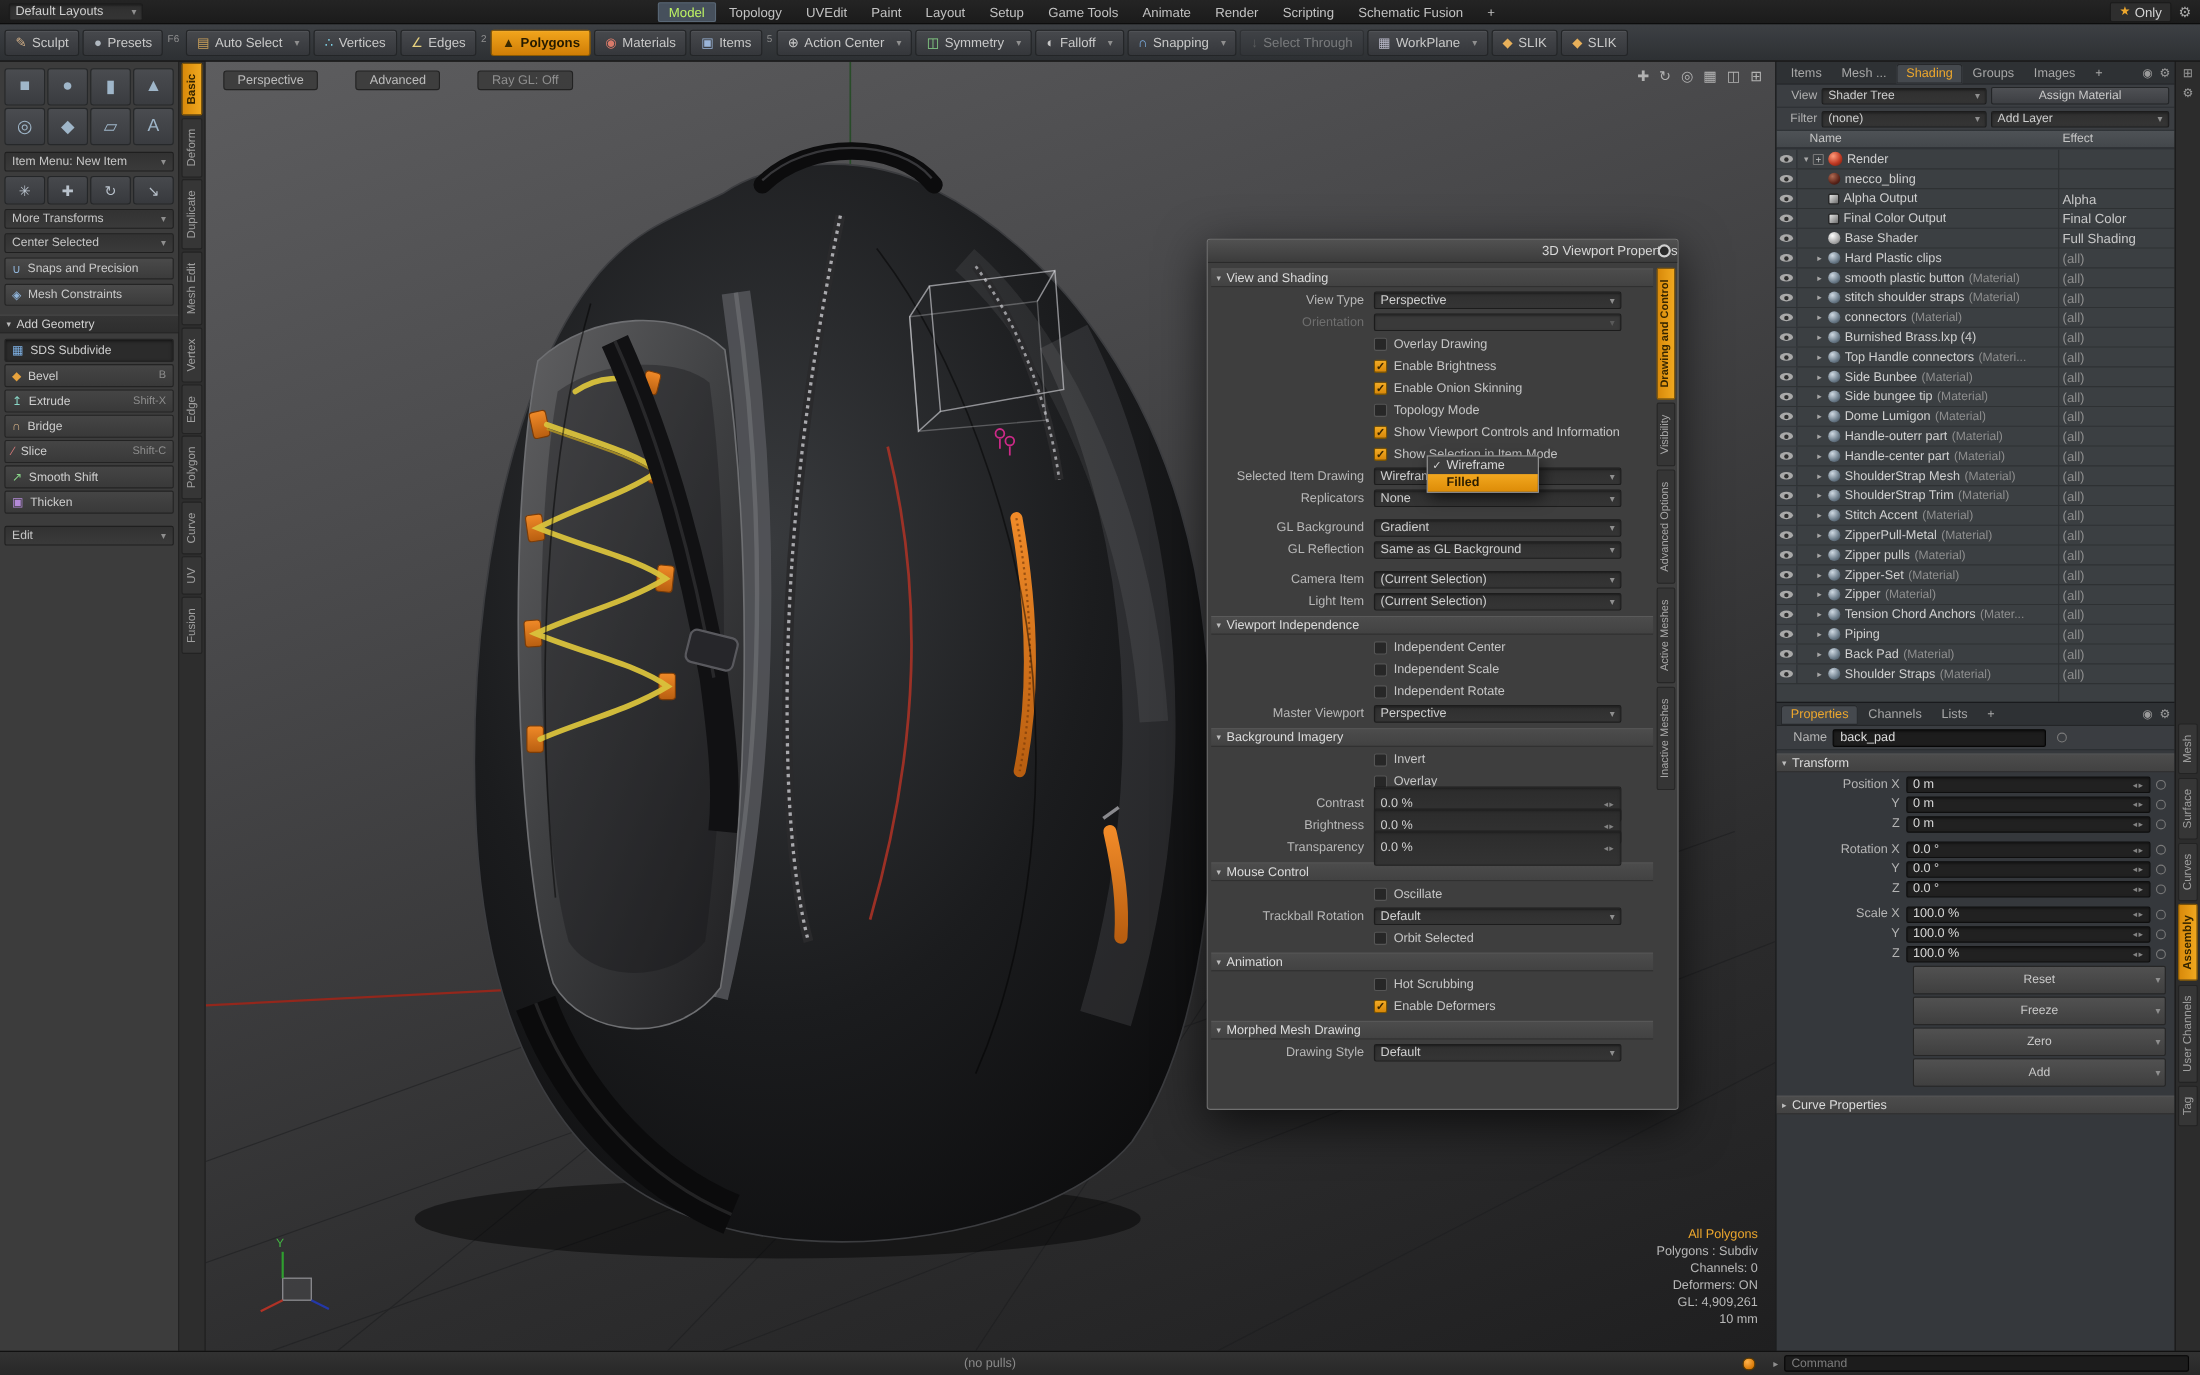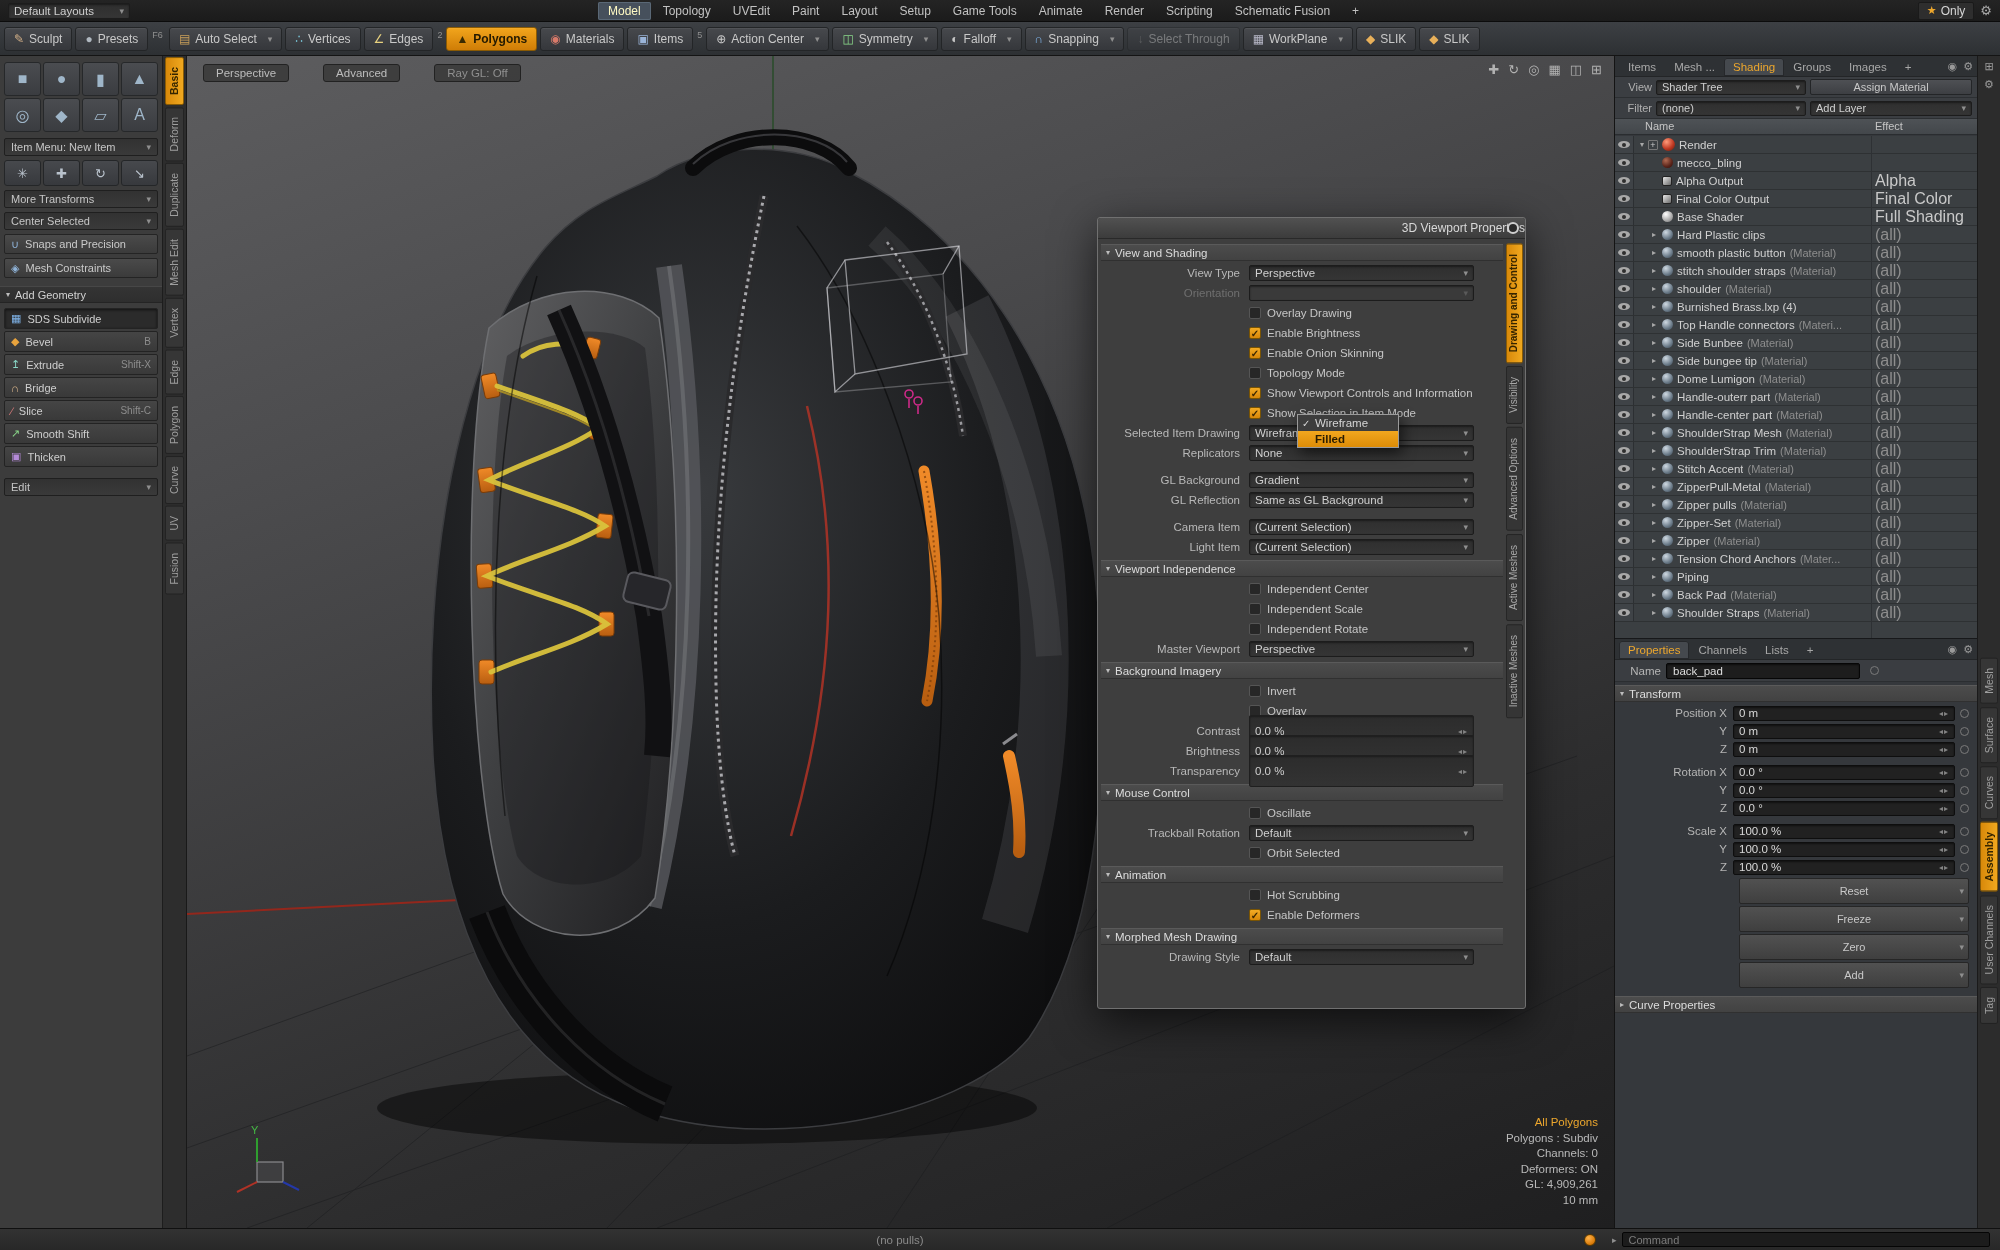--- a/index.html
+++ b/index.html
@@ -6,21 +6,21 @@
   html,body{width:2000px;height:1250px;overflow:hidden}
   body{position:relative;background:#262626;font-family:"Liberation Sans",sans-serif;font-size:12px;color:#c8c8c8;-webkit-font-smoothing:antialiased}
 
   
   #menubar{position:absolute;left:0;top:0;right:0;height:22px;background:linear-gradient(#242424,#1b1b1b);border-bottom:1px solid #0c0c0c;display:flex;align-items:center;padding:0 8px;z-index:50}
   .dd{height:16px;background:linear-gradient(#2f2f2f,#353535);border:1px solid #1c1c1c;border-radius:2px;display:flex;align-items:center;color:#cfcfcf;font-size:11.5px;padding:0 5px;box-shadow:inset 0 1px 2px rgba(0,0,0,.45);white-space:nowrap}
   .ddarw{margin-left:auto;color:#8f8f8f;font-size:9px;padding-left:6px;flex:none}
   #layout-dd{width:122px}
   #menu-items{display:flex;align-items:center;margin-left:468px;gap:2px}
   .menu-item{padding:2px 10px;color:#c2c2c2;font-size:12px;border-radius:2px;white-space:nowrap}
-  .menu-item.active{background:#46505c;color:#fef9c3;box-shadow:inset 0 0 0 1px #5a6876}
+  .menu-item.active{background:#46505c;color:#bef264;box-shadow:inset 0 0 0 1px #5a6876}
   #menubar-right{margin-left:auto;display:flex;align-items:center;gap:6px}
   #only-btn{display:flex;align-items:center;gap:4px;background:#2e2e2e;border:1px solid #1a1a1a;border-radius:2px;padding:1px 8px;color:#d5d5d5}
   .star{color:#eda72d;font-size:11px}
   .gear{color:#a8a8a8;font-size:13px}
 
   
   #toolbar{position:absolute;left:0;top:22px;right:0;height:34px;background:linear-gradient(#3d4044,#2d3033);border-bottom:1px solid #141414;display:flex;align-items:center;z-index:45}
   #toolbar-left{width:163px;flex:none;display:flex;align-items:center;gap:3px;padding:0 4px}
   #toolbar-buttons{display:flex;align-items:center;gap:3px;padding-left:6px}
   .tbtn{display:inline-flex;align-items:center;gap:5px;height:24px;padding:0 9px;background:linear-gradient(#47494d,#35373b);border:1px solid #232527;border-radius:3px;color:#c9c9c9;white-space:nowrap;box-shadow:inset 0 1px 0 rgba(255,255,255,.06)}
@@ -119,21 +119,21 @@
   .tarrow{width:12px;font-size:8px;color:#a8a8a8;text-align:center;flex:none}
   .tplus{width:10px;height:10px;border:1px solid #777;font-size:9px;line-height:8px;text-align:center;color:#c8c8c8;margin-right:2px;flex:none;border-radius:1px}
   .ic{width:11px;height:11px;border-radius:50%;margin:0 4px 0 2px;flex:none}
   .ic.render{width:13px;height:13px;background:radial-gradient(circle at 35% 30%,#ff9a7a,#c03a24 55%,#5e1508)}
   .ic.darkred{background:radial-gradient(circle at 35% 30%,#b06a52,#5a241a 60%,#2e0c06)}
   .ic.output{border-radius:2px;width:10px;height:10px;background:linear-gradient(135deg,#e9e9e9,#6a6a6a);border:1px solid #222}
   .ic.shader{background:radial-gradient(circle at 35% 30%,#fff,#9a9a9a 70%,#555)}
   .ic.material{background:radial-gradient(circle at 35% 30%,#cfd9e2,#6b7b89 60%,#39444e)}
   .tname{font-size:11.5px;color:#d0d0d0;white-space:nowrap;overflow:hidden;max-width:165px}
   .tsuffix{font-size:11px;color:#8e8e8e;margin-left:4px;white-space:nowrap;overflow:hidden}
-  .teffect{position:absolute;left:260px;font-size:16px;color:#c9c9c9;white-space:nowrap}
+  .teffect{position:absolute;left:260px;font-size:12px;color:#c9c9c9;white-space:nowrap}
   .teffect.dim{color:#8e8e8e}
 
   #props-section{position:absolute;left:0;right:0;top:582px;bottom:0;border-top:1px solid #17181a;overflow:hidden}
   .namerow{height:22px;display:flex;align-items:center;gap:5px;padding:0 6px;background:#3a3d41;border-bottom:1px solid #2b2e31}
   .nlabel{width:40px;text-align:right;color:#b5b5b5;font-size:11.5px}
   .input{height:16px;background:#1d1d1d;border:1px solid #060606;border-radius:2px;color:#ddd;font-size:11.5px;display:flex;align-items:center;padding:0 6px;box-shadow:inset 0 1px 2px rgba(0,0,0,.6)}
   #name-field{width:194px}
   .tfrow{height:18px;display:flex;align-items:center;padding:0 8px 0 0}
   .tfrow.grp{margin-top:5px}
   .tflabel{width:118px;text-align:right;padding-right:6px;color:#b5b5b5;font-size:11.5px;flex:none}
@@ -850,21 +850,21 @@
             <span class="tsuffix">(Material)</span>
             <span class="teffect dim">(all)</span>
           </div>
           <div class="trow">
             <span class="eyecell">
               <span class="eye"></span>
             </span>
             <span class="tind" style="width: 14px;"></span>
             <span class="tarrow">▸</span>
             <span class="ic material"></span>
-            <span class="tname">shoulder</span>
+            <span class="tname">connectors</span>
             <span class="tsuffix">(Material)</span>
             <span class="teffect dim">(all)</span>
           </div>
           <div class="trow">
             <span class="eyecell">
               <span class="eye"></span>
             </span>
             <span class="tind" style="width: 14px;"></span>
             <span class="tarrow">▸</span>
             <span class="ic material"></span>

